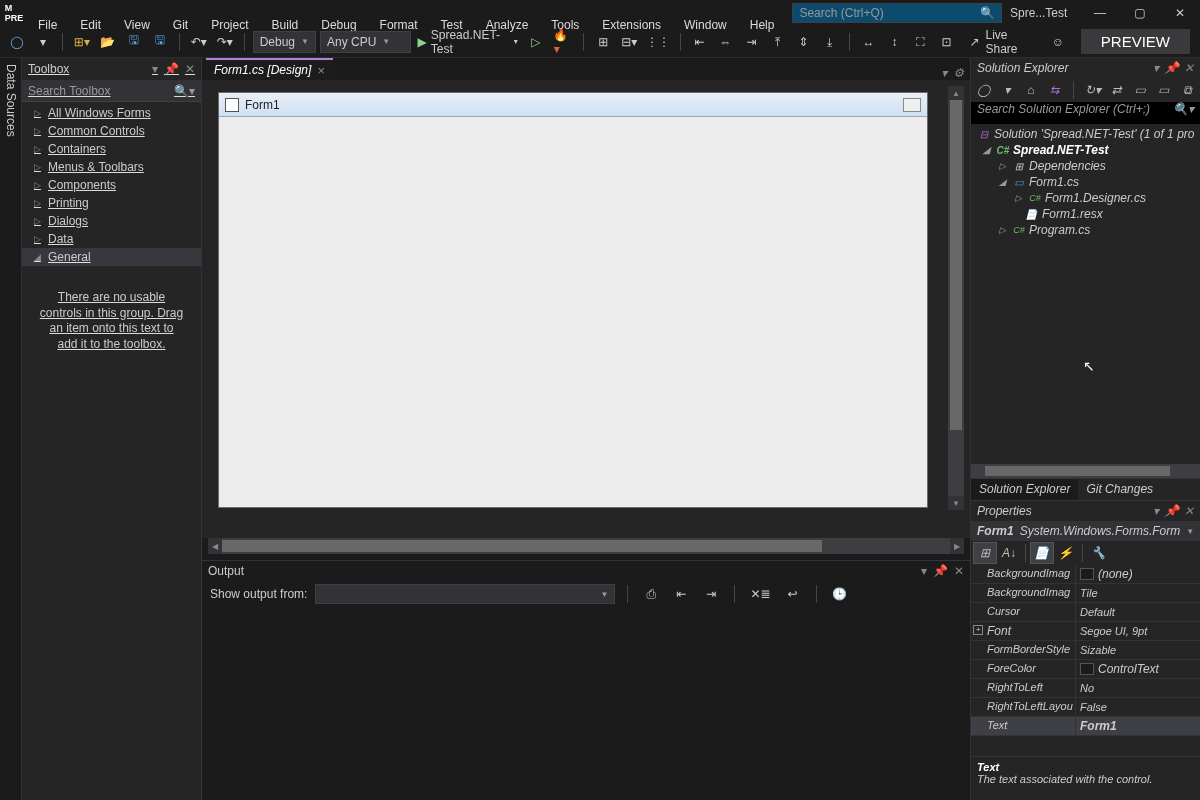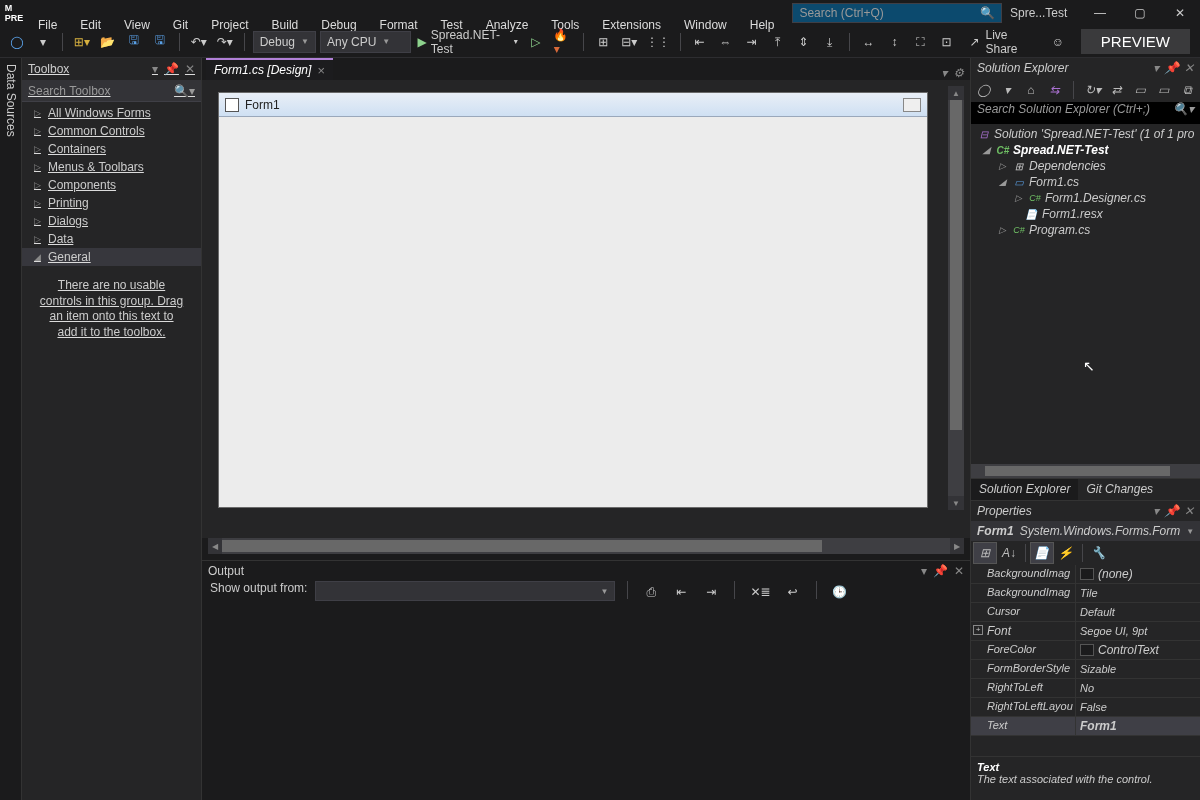--- a/index.html
+++ b/index.html
@@ -26,21 +26,21 @@
 .rail { width:22px; background:#1b1b1c; border-right:1px solid #333; writing-mode:vertical-rl; text-orientation:mixed; padding:6px 3px; color:#ccc; font-size:12px; }
 .toolbox-pane { width:180px; background:#252526; border-right:1px solid #333; display:flex; flex-direction:column;text-decoration:underline; }
 .pane-head { height:22px; background:#252526; display:flex; align-items:center; padding:2px 6px; color:#ccc; }
 .pane-head .icons { margin-left:auto; display:flex; gap:6px; color:#888; font-size:10px; }
 .pane-search { height:22px; background:#333337; margin:0; display:flex; align-items:center; padding:0 6px; color:#999; border-bottom:1px solid #3f3f46; }
 .pane-search .mag { margin-left:auto; }
 .tb-tree { flex:1; overflow:auto; padding:2px 0; }
 .tb-item { display:flex; align-items:center; padding:2px 6px 2px 12px; color:#ccc; gap:4px; }
 .tb-item.sel { background:#37373d; }
 .tb-arrow { font-size:9px; color:#888; width:10px; }
-.tb-empty { padding:12px 16px; text-align:center; color:#ccc; font-size:12px; line-height:1.3; }
+.tb-empty { padding:12px 16px; text-align:center; color:#ccc; font-size:12px; line-height:1.3;margin-top:12px; }
 .center { flex:1; display:flex; flex-direction:column; background:#1b1b1c; }
 .doc-tabs-row { height:22px; display:flex; align-items:flex-end; background:#1b1b1c; position:relative;font-style:italic; }
 .doc-tab { height:22px; background:#1c1c1e; border-top:2px solid #b180d7; padding:0 8px; display:flex; align-items:center; gap:6px; color:#fff; margin-left:4px; }
 .doc-tab .x { color:#888; font-size:13px; }
 .tab-tools { margin-left:auto; display:flex; gap:6px; color:#888; padding-right:6px; font-size:10px; }
 .designer { flex:1; background:#252526; padding:6px; position:relative; overflow:hidden; }
 .canvas-wrap { background:#252526; width:100%; height:100%; position:relative; }
 .form-window { position:absolute; left:10px; top:6px; width:710px; height:416px; background:#ececec; border:1px solid #6a6a6a; }
 .form-titlebar { height:24px; background:linear-gradient(#e9eff7,#cfe0f3); border-bottom:1px solid #9aa8bb; display:flex; align-items:center; padding:0 6px; gap:6px; }
 .form-ico { width:14px; height:14px; border:1px solid #555; background:#fff; }
@@ -49,21 +49,21 @@
 .form-wbtn { width:18px; height:14px; border:1px solid #888; background:#efefef; }
 .vscroll { position:absolute; right:0; top:0; bottom:22px; width:16px; background:#3e3e42; }
 .vscroll .thumb { position:absolute; left:2px; right:2px; top:14px; height:330px; background:#686868; }
 .vscroll .arr { position:absolute; left:0; right:0; height:14px; background:#333337; color:#888; display:flex; align-items:center; justify-content:center; font-size:8px; }
 .hscroll { height:16px; background:#3e3e42; display:flex; align-items:center; position:relative; margin:0 6px 6px 6px; }
 .hscroll .thumb { position:absolute; left:14px; top:2px; bottom:2px; width:600px; background:#686868; }
 .hscroll .arr { position:absolute; top:0; bottom:0; width:14px; background:#333337; color:#888; display:flex; align-items:center; justify-content:center; font-size:8px; }
 .output-pane { height:240px; background:#1b1b1c; border-top:1px solid #333; display:flex; flex-direction:column; }
 .out-head { height:20px; display:flex; align-items:center; padding:0 6px; color:#ccc; }
 .out-head .icons { margin-left:auto; display:flex; gap:6px; color:#888; font-size:10px; }
-.out-toolbar { height:26px; display:flex; align-items:flex-start; padding:0 8px; gap:8px; color:#ccc; }
+.out-toolbar { height:26px; display:flex; align-items:center; padding:0 8px; gap:8px; color:#ccc; }
 .out-combo { width:300px; height:20px; background:#333337; border:1px solid #3f3f46; display:flex; align-items:center; justify-content:flex-end; padding:0 6px; }
 .out-combo .arr { font-size:8px; color:#999; }
 .out-body { flex:1; background:#1b1b1c; }
 .right { width:230px; display:flex; flex-direction:column; background:#252526; border-left:1px solid #333;font-style:italic; }
 .se-head { height:20px; display:flex; align-items:center; padding:0 6px; color:#ccc; background:#252526; }
 .se-head .icons { margin-left:auto; display:flex; gap:5px; color:#888; font-size:10px; }
 .se-toolbar { height:24px; display:flex; align-items:center; padding:0 4px; gap:6px; color:#bbb; }
 .se-tb-ico { width:18px; height:18px; display:flex; align-items:center; justify-content:center; font-size:12px; }
 .se-search { height:22px; background:#000000; display:flex; align-items:flex-end; padding:8px 6px; color:#999; }
 .se-search .mag { margin-left:auto; }
@@ -409,31 +409,31 @@
           </div>
         <div class="pr-row">
             <div class="pr-name">Cursor</div>
             <div class="pr-val">Default</div>
           </div>
         <div class="pr-row">
             <div class="pr-name"><span class="pr-exp">+</span><span>Font</span></div>
             <div class="pr-val">Segoe UI, 9pt</div>
           </div>
         <div class="pr-row">
+            <div class="pr-name">FormBorderStyle</div>
+            <div class="pr-val">Sizable</div>
+          </div>
+        <div class="pr-row">
             <div class="pr-name">ForeColor</div>
             <div class="pr-val">
               <span class="pr-sw"></span>
               <span>ControlText</span>
             </div>
           </div>
         <div class="pr-row">
-            <div class="pr-name">FormBorderStyle</div>
-            <div class="pr-val">Sizable</div>
-          </div>
-        <div class="pr-row">
             <div class="pr-name">RightToLeft</div>
             <div class="pr-val">No</div>
           </div>
         <div class="pr-row">
             <div class="pr-name">RightToLeftLayou</div>
             <div class="pr-val">False</div>
           </div>
         <div class="pr-row sel">
             <div class="pr-name">Text</div>
             <div class="pr-val">

